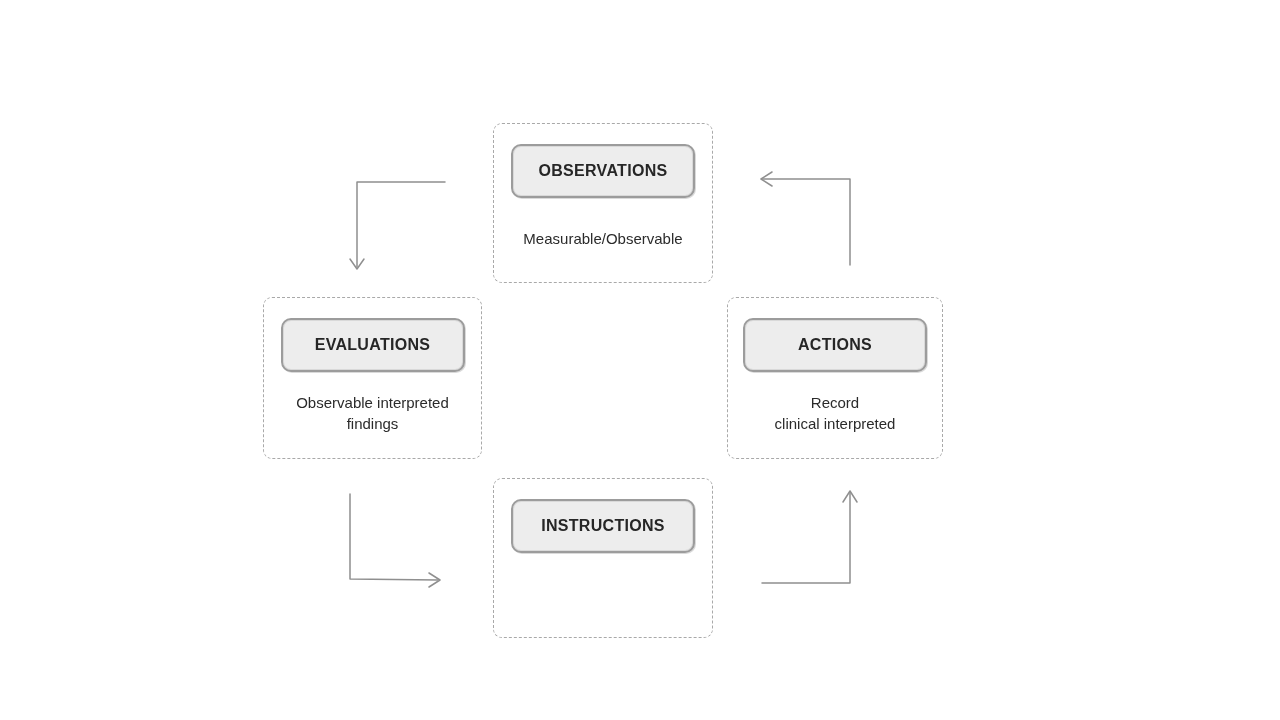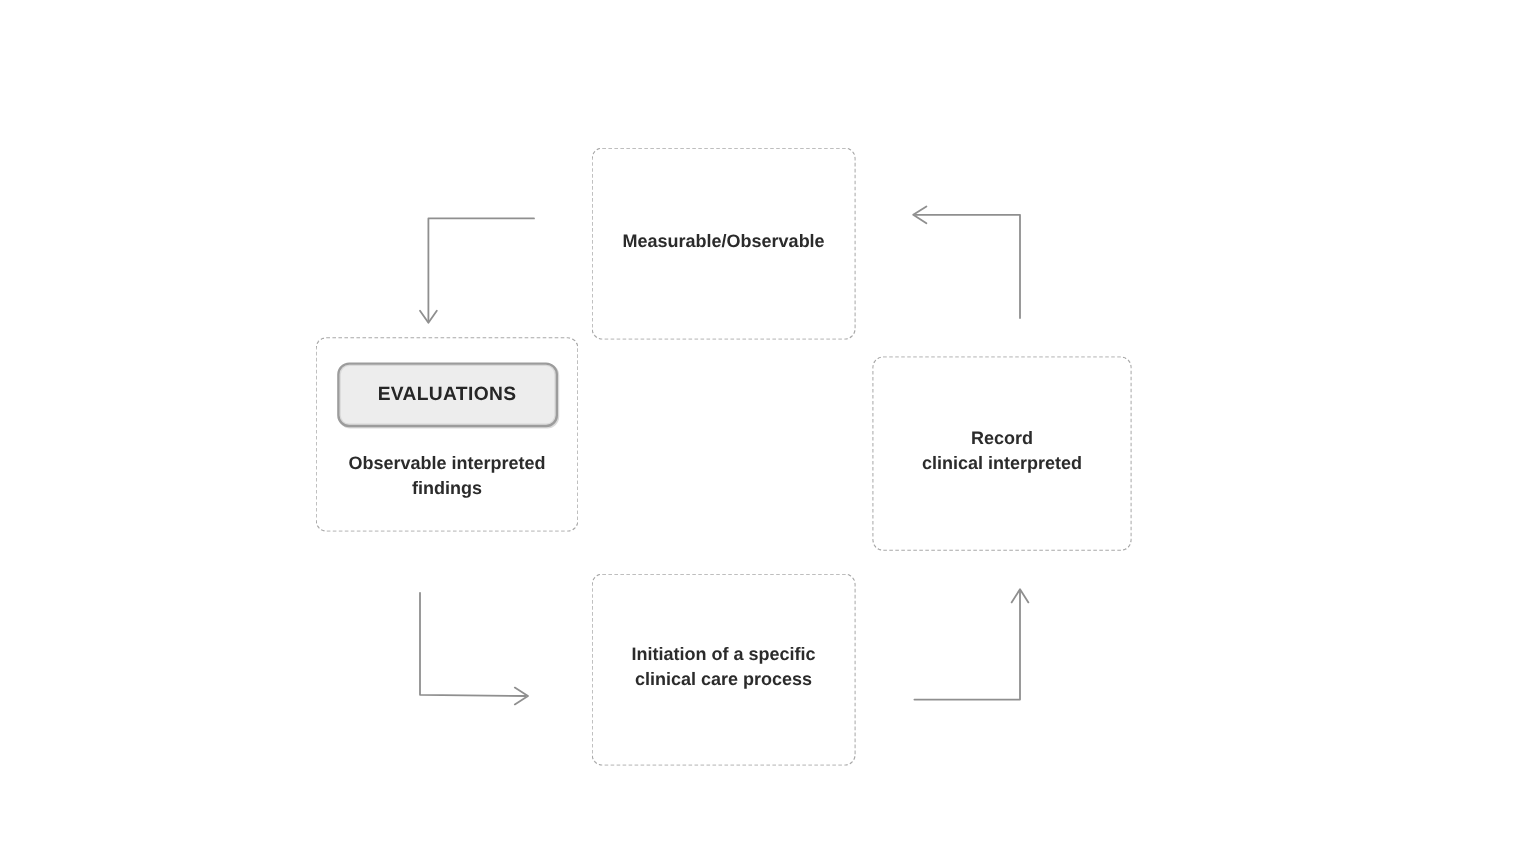--- a/index.html
+++ b/index.html
@@ -30,21 +30,21 @@
     position: absolute;
     border: 1.5px dashed #a9a9a9;
     border-radius: 9px;
     background: #ffffff;
     display: flex;
     flex-direction: column;
     align-items: center;
     box-sizing: border-box;
   }
   .node-observations  { left: 493px; top: 123px; width: 220px; height: 160px; }
-  .node-evaluations   { left: 263px; top: 281px; width: 219px; height: 162px; }
+  .node-evaluations   { left: 263px; top: 297px; width: 219px; height: 162px; }
   .node-actions       { left: 727px; top: 297px; width: 216px; height: 162px; }
   .node-instructions  { left: 493px; top: 478px; width: 220px; height: 160px; }
   .node-header {
     margin-top: 20px;
     width: 184px;
     height: 54px;
     box-sizing: border-box;
     background: #ededed;
     border: 2px solid #9c9c9c;
     border-radius: 10px;
@@ -56,21 +56,21 @@
     font-size: 16px;
     letter-spacing: 0.3px;
     color: #262626;
   }
   .node-desc {
     flex: 1;
     display: flex;
     align-items: center;
     justify-content: center;
     text-align: center;
-    font-weight: bold;
+    font-weight: normal;
     font-size: 15px;
     line-height: 1.4;
     color: #2b2b2b;
     white-space: pre-line;
     padding: 0 6px 4px 6px;
   }
   .arrow-path {
     fill: none;
     stroke: #8f8f8f;
     stroke-width: 1.5;
@@ -100,32 +100,33 @@
       <polyline class="arrow-path" points="429,573 440,580 429,587"></polyline>
     </g>
 
     <g>
       <polyline class="arrow-path" points="762,583 850,583 850,492"></polyline>
       <polyline class="arrow-path" points="843,502 850,491 857,502"></polyline>
     </g>
   </svg>
 
   <div class="node node-observations">
+    <div class="node-header">OBSERVATIONS</div>
     <div class="node-desc">Measurable/Observable</div>
   </div>
 
   <div class="node node-evaluations">
     <div class="node-header">EVALUATIONS</div>
     <div class="node-desc">Observable interpreted
 findings</div>
   </div>
 
   <div class="node node-actions">
+    <div class="node-header">ACTIONS</div>
     <div class="node-desc">Record
 clinical interpreted</div>
   </div>
 
   <div class="node node-instructions">
-    <div class="node-desc">Initiation of a specific
-clinical care process</div>
+    <div class="node-header">INSTRUCTIONS</div>
   </div>
 
 </div>
 
 </body></html>

